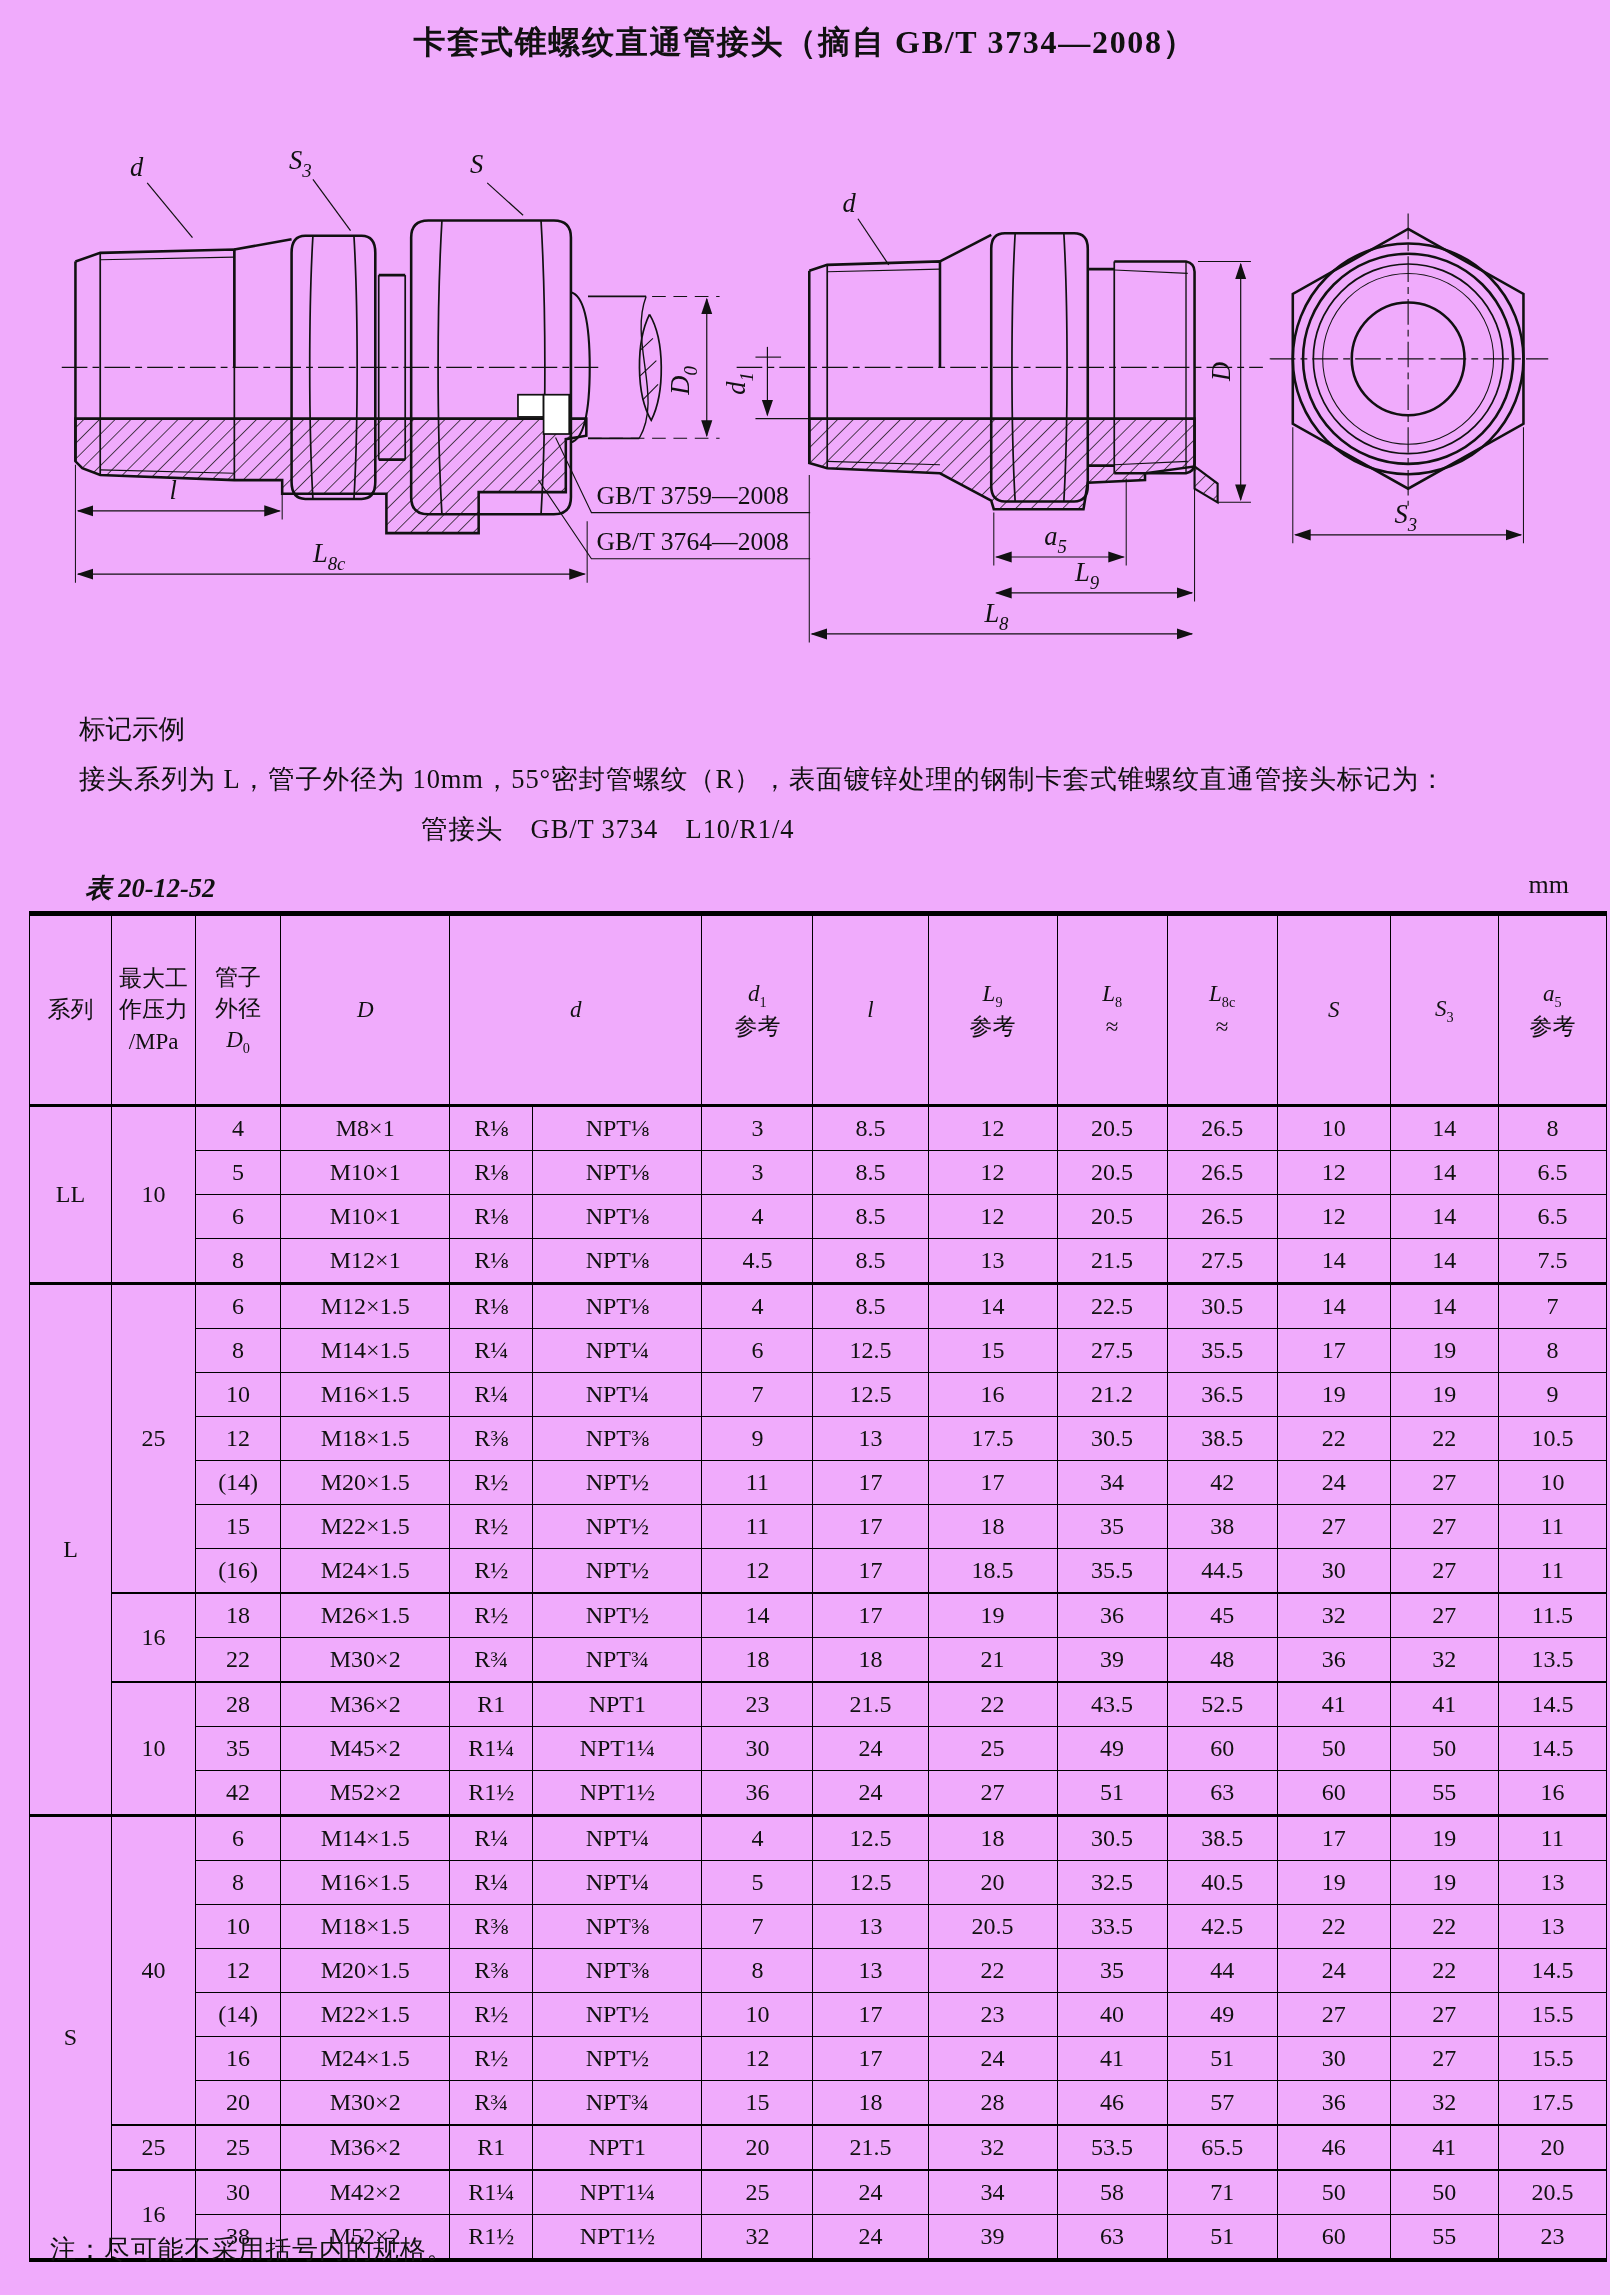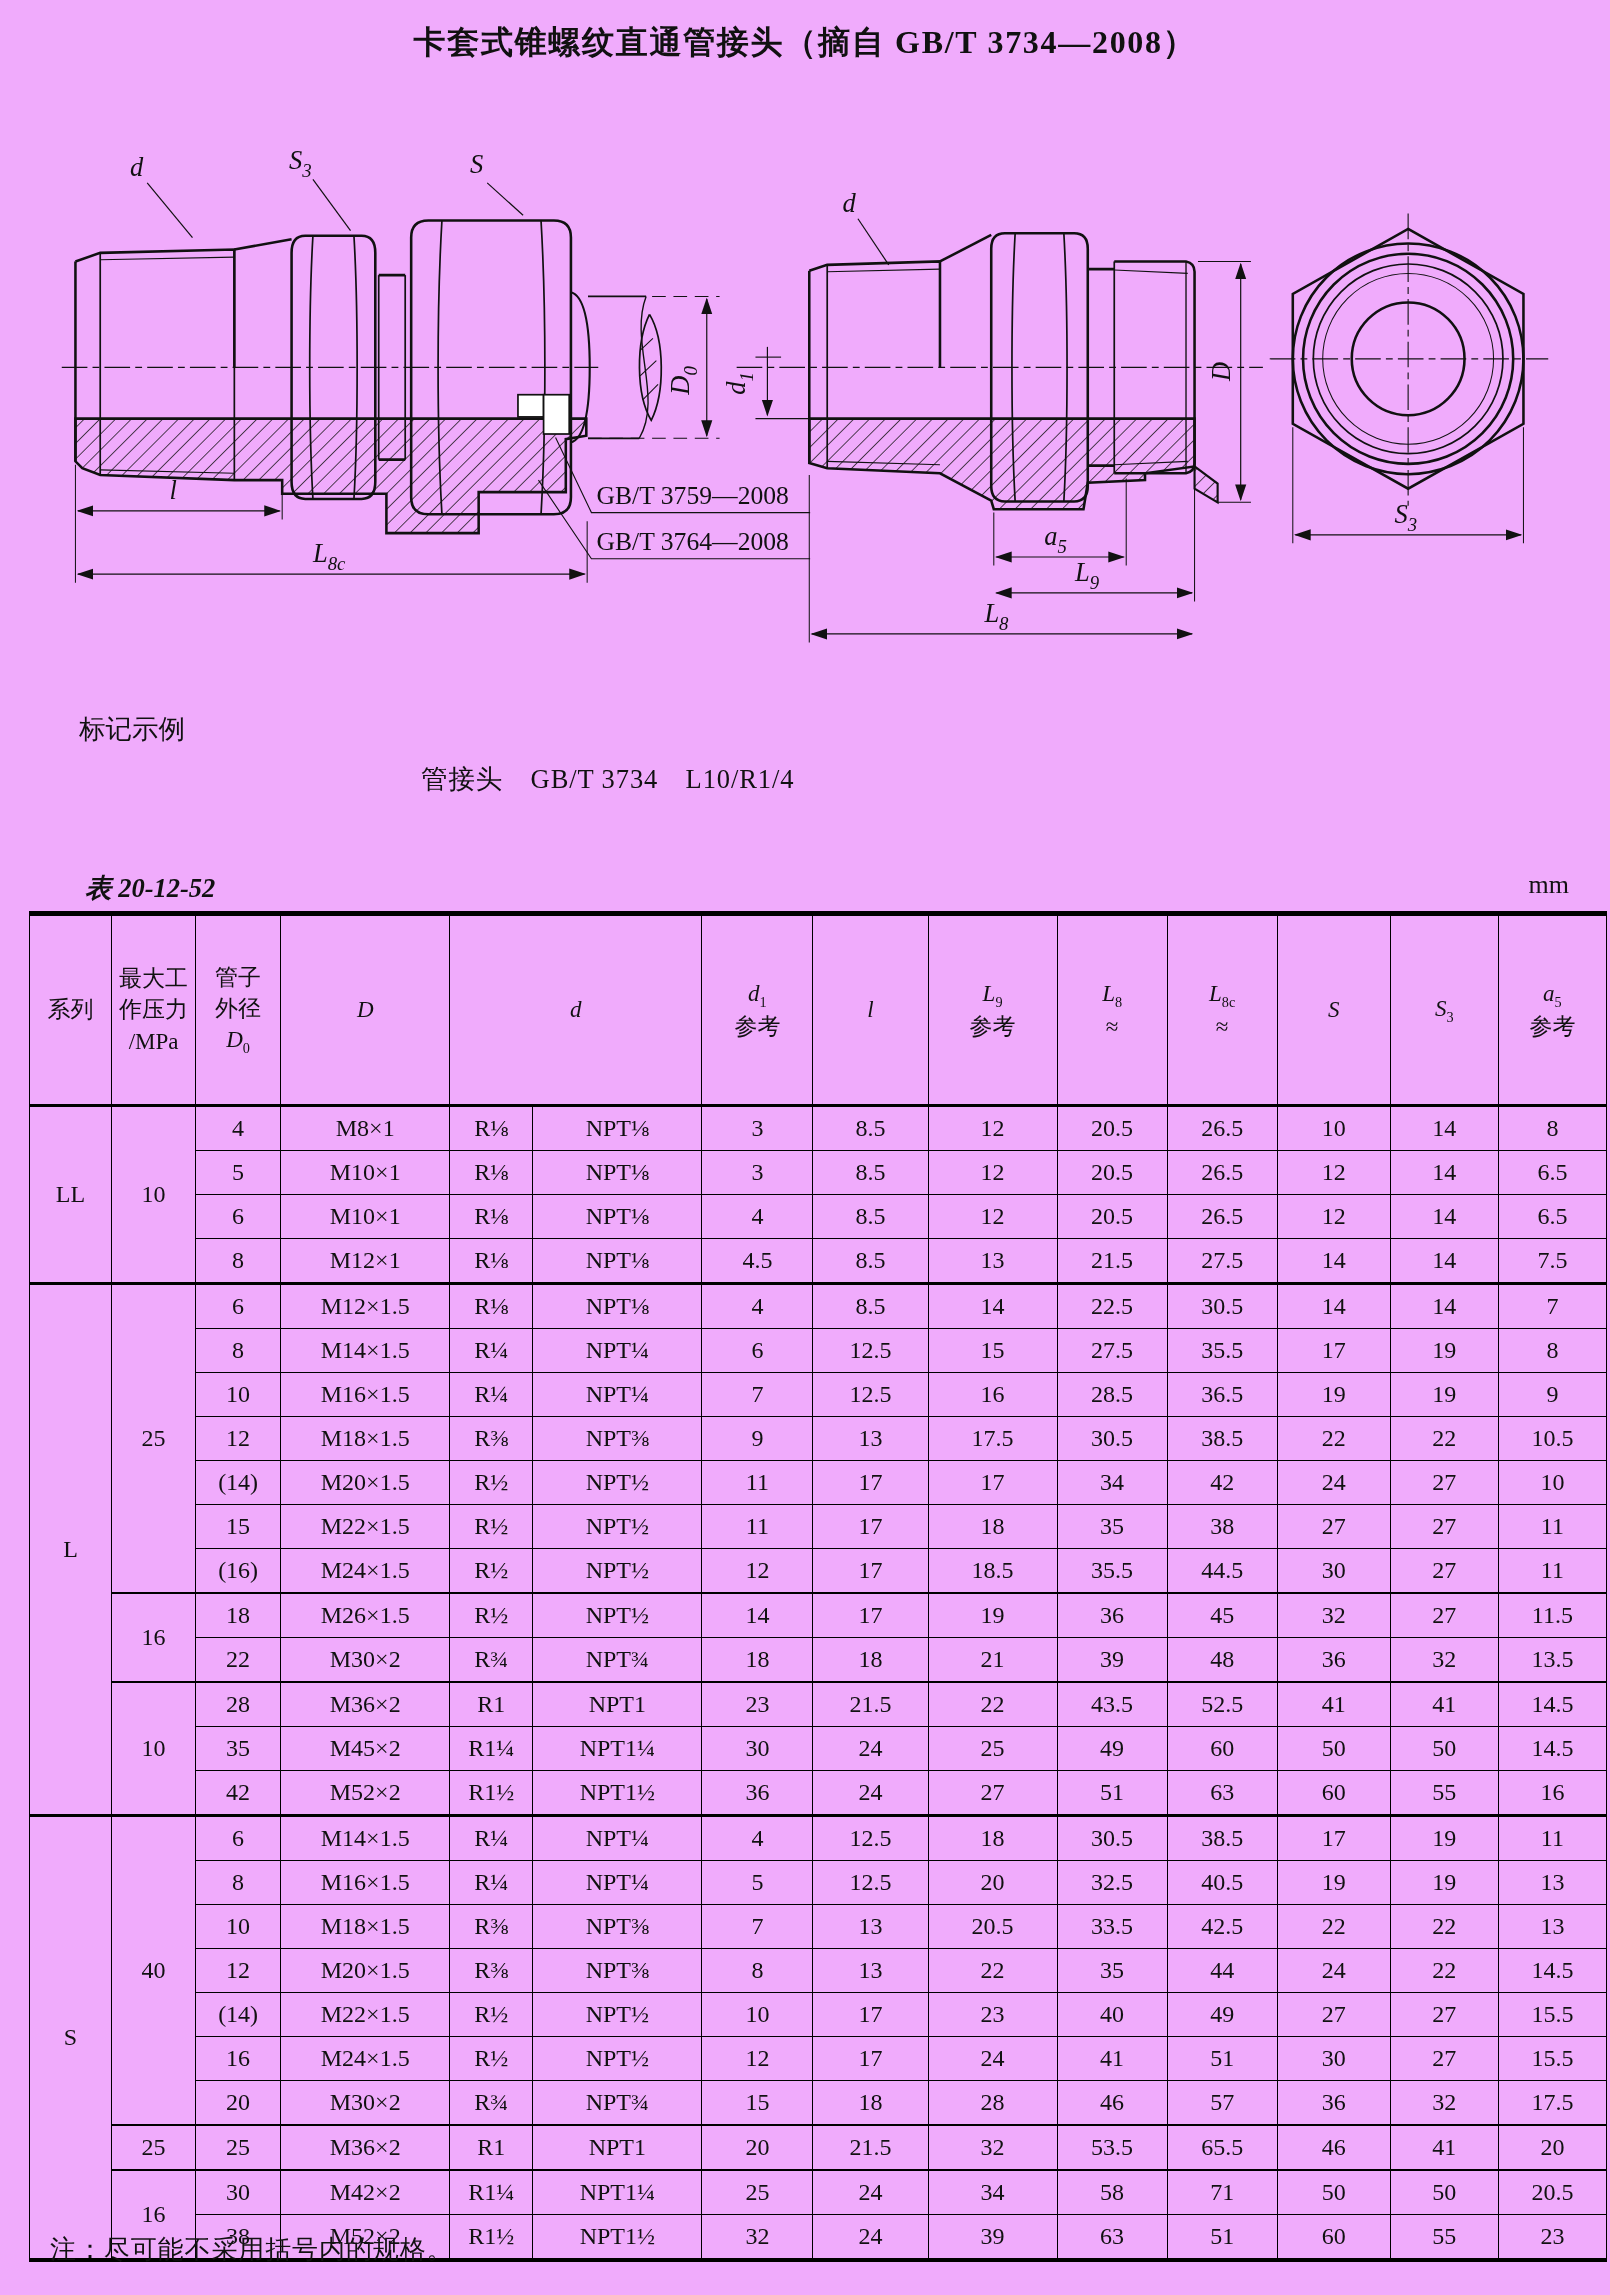--- a/index.html
+++ b/index.html
@@ -185,20 +185,21 @@
       <line x1="1783" y1="390" x2="1783" y2="526" stroke-width="1.2"></line>
       <line x1="1516" y1="516" x2="1780" y2="516" stroke-width="1.4" marker-start="url(#arr)" marker-end="url(#arr)"></line>
     </g>
     <g>
       <text class="dimlbl" x="1632" y="502"><tspan>S</tspan><tspan class="dimsub" dy="9">3</tspan></text>
     </g>
   </svg>
 
   <div id="marking">
     <p class="mk-head">标记示例</p>
+    <p class="mk-body">接头系列为 L，管子外径为 10mm，55°密封管螺纹（R），表面镀锌处理的钢制卡套式锥螺纹直通管接头标记为：</p>
     <p class="mk-ex">管接头　GB/T 3734　L10/R1/4</p>
   </div>
 
   <div id="caption-row">
     <span id="table-caption">表 20-12-52</span>
     <span id="unit-label">mm</span>
   </div>
 
   <table id="spec-table">
     <colgroup>
@@ -349,21 +350,21 @@
           <td>8</td>
         </tr>
         <tr>
           <td>10</td>
           <td>M16×1.5</td>
           <td>R¼</td>
           <td>NPT¼</td>
           <td>7</td>
           <td>12.5</td>
           <td>16</td>
-          <td>28.5</td>
+          <td>21.2</td>
           <td>36.5</td>
           <td>19</td>
           <td>19</td>
           <td>9</td>
         </tr>
         <tr>
           <td>12</td>
           <td>M18×1.5</td>
           <td>R⅜</td>
           <td>NPT⅜</td>

